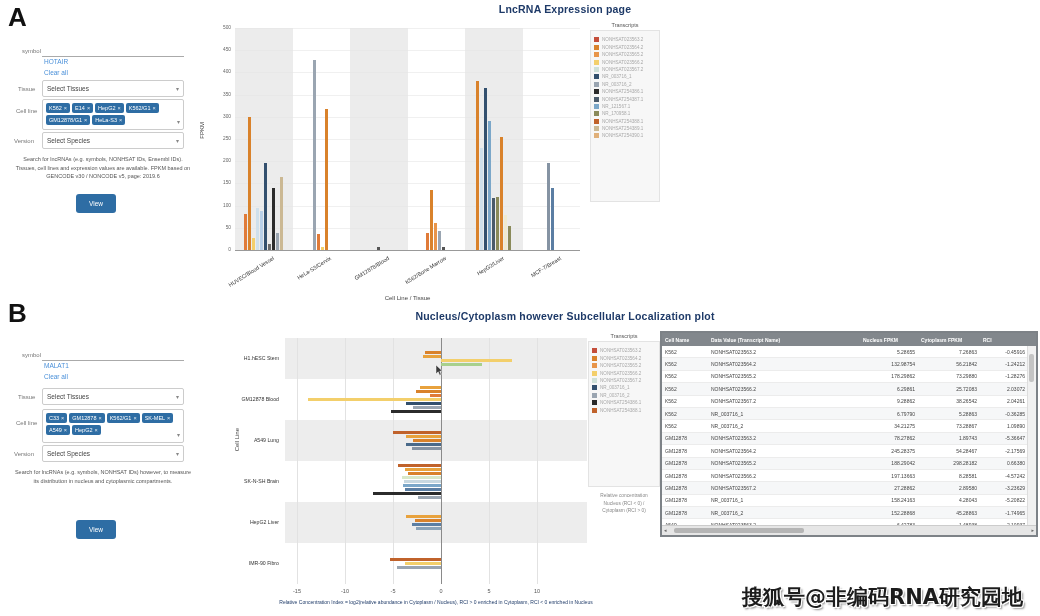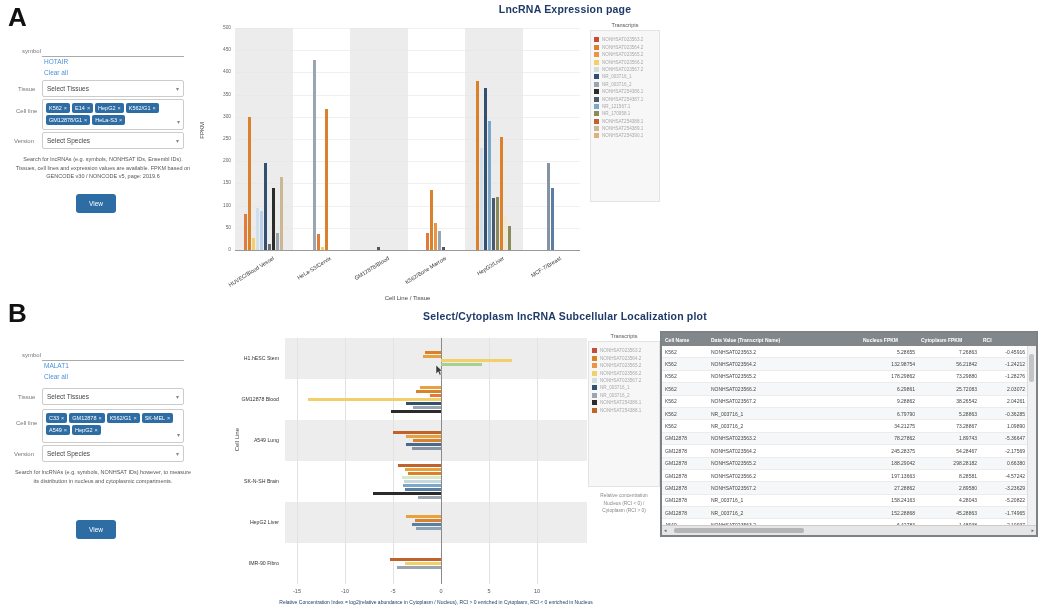--- a/index.html
+++ b/index.html
@@ -226,21 +226,21 @@
         <div class="sw" style="background: rgb(203, 184, 147);"></div>
         <span>NONHSAT254389.1</span>
       </div>
       <div class="li">
         <div class="sw" style="background: rgb(224, 176, 122);"></div>
         <span>NONHSAT254390.1</span>
       </div>
     </div>
 
   <div class="panel-label" style="left:8px;top:298px;">B</div>
-  <div class="fig-title" style="left:330px;top:310px;width:470px;">Select/Cytoplasm lncRNA Subcellular Localization plot</div>
+  <div class="fig-title" style="left:330px;top:310px;width:470px;">Nucleus/Cytoplasm however Subcellular Localization plot</div>
 
   <div class="form" style="left:14px;top:352px;">
     <div class="f-label" style="left:8px;top:0;">symbol</div>
     <div class="sym-line" style="top:8px;"></div>
     <div class="link" style="top:10px;">MALAT1</div>
     <div class="link" style="top:21px;">Clear all</div>
 
     <div class="f-label" style="left:4px;top:42px;">Tissue</div>
     <div class="selbox" style="top:36px;height:17px;">
       <span>Select Tissues</span>
@@ -502,13 +502,14 @@
     <div class="vscroll">
         <div class="vthumb"></div>
       </div>
     <div class="hscroll">
       <span class="sarrow" style="left:2px;">◂</span>
       <div class="hthumb"></div>
       <span class="sarrow" style="right:2px;">▸</span>
     </div>
   </div>
 
+  <div class="watermark">搜狐号@非编码RNA研究园地</div>
 </div>
 
 </body></html>

